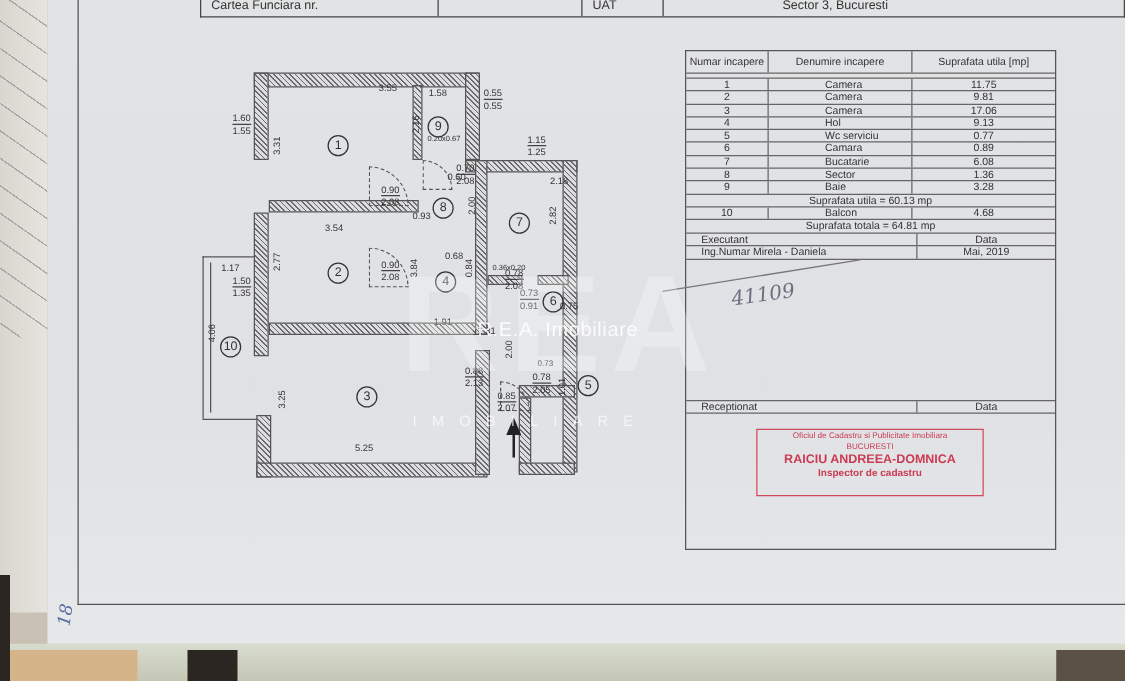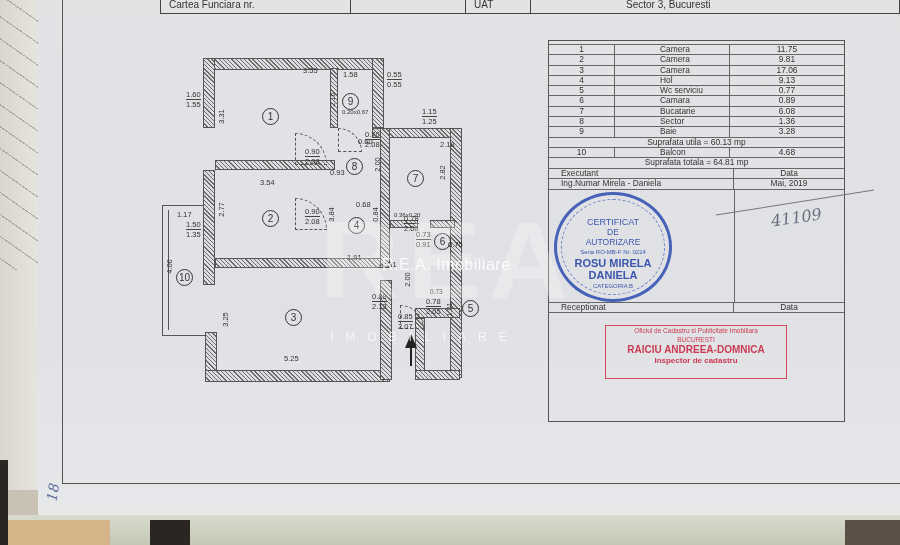--- a/index.html
+++ b/index.html
@@ -85,20 +85,25 @@
 <div class="page-num">18</div>
 
 <div class="hdr">
   <div style="left:0;width:190px;">Cartea Funciara nr.</div>
   <div style="left:190px;width:115px;"></div>
   <div style="left:305px;width:65px;">UAT</div>
   <div style="left:370px;width:370px;border-right:none;padding-left:95px;">Sector 3, Bucuresti</div>
 </div>
 
 <div class="tbl">
+  <div class="row head">
+    <div class="c1">Numar incapere</div>
+    <div class="c2">Denumire incapere</div>
+    <div class="c3">Suprafata utila [mp]</div>
+  </div>
   <div class="row" style="margin-top:3px;border-top:1px solid #666;">
     <div class="c1">1</div>
     <div class="c2">Camera</div>
     <div class="c3">11.75</div>
   </div>
   <div class="row">
     <div class="c1">2</div>
     <div class="c2">Camera</div>
     <div class="c3">9.81</div>
   </div>
@@ -150,32 +155,20 @@
   </div>
   <div class="row sig">
     <div class="sigl">Executant</div>
     <div class="sigr">Data</div>
   </div>
   <div class="row sig">
     <div class="sigl">Ing.Numar Mirela - Daniela</div>
     <div class="sigr">Mai, 2019</div>
   </div>
   <div class="bigbox">
-    <div class="l">
-      <div class="stamp">
-        <div class="ring"></div>
-        <div class="t1">CERTIFICAT</div>
-        <div>DE</div>
-        <div>AUTORIZARE</div>
-        <div class="small">Seria RO-MB-F Nr. 0224</div>
-        <div class="name">ROSU MIRELA</div>
-        <div class="name">DANIELA</div>
-        <div class="small">CATEGORIA B</div>
-      </div>
-    </div>
     <div class="r">
       <div class="sigline"></div>
       <div class="handnum">41109</div>
     </div>
   </div>
   <div class="row sig">
     <div class="sigl">Receptionat</div>
     <div class="sigr">Data</div>
   </div>
   <div class="bigbox2">

